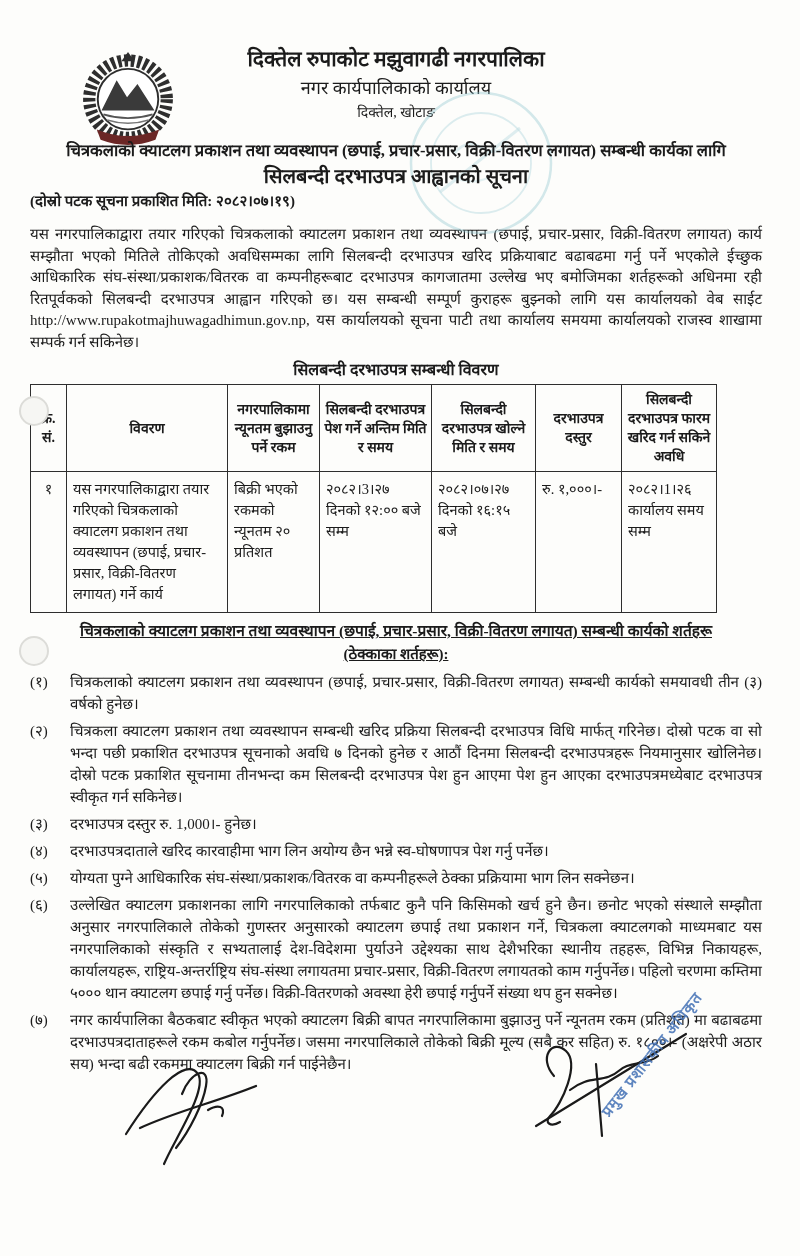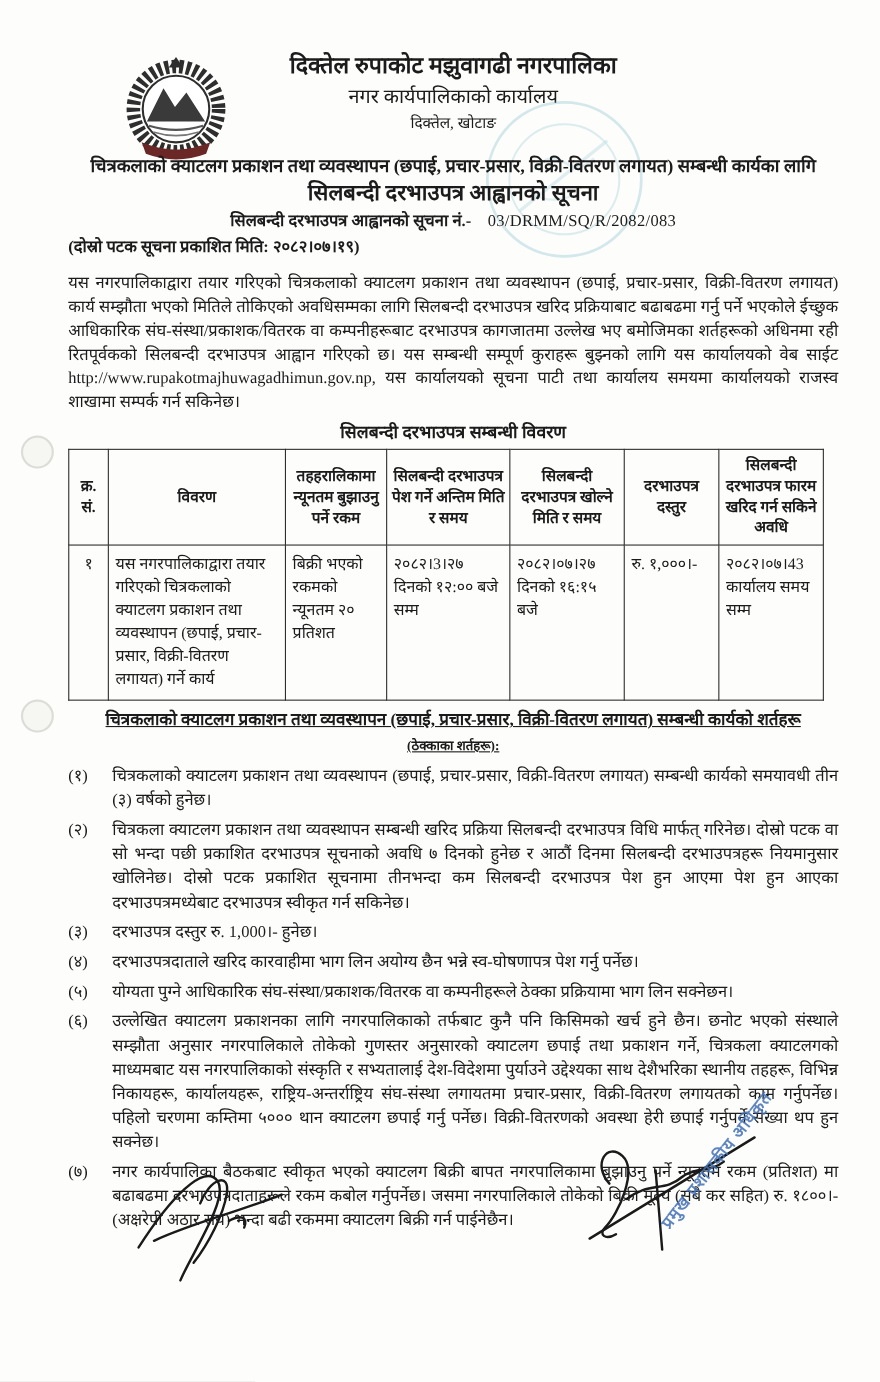--- a/index.html
+++ b/index.html
@@ -1,20 +1,20 @@
 <!DOCTYPE html>
 <html><head>
 <meta charset="utf-8">
 <style>
   html,body{margin:0;padding:0;background:#e8e8e6;}
   .page{
     position:relative;width:800px;height:1256px;margin:0 auto;
     background:#fdfdfb;color:#1b1b1b;overflow:hidden;
     font-family:"Liberation Serif","DejaVu Serif",serif;
-    box-sizing:border-box;padding:44px 38px 0 62px;
+    box-sizing:border-box;padding:44px 38px 0 30px;
   }
   .hole{position:absolute;width:26px;height:26px;border-radius:50%;
     border:2px solid #dcdcd8;background:#f6f6f3;}
   .hole1{left:19px;top:396px;} .hole2{left:19px;top:636px;}
 
   
   .hdr{position:relative;text-align:center;}
   .logo{position:absolute;left:40px;top:6px;width:116px;height:104px;}
   .seal{position:absolute;left:372px;top:40px;width:158px;height:158px;opacity:.55;pointer-events:none;}
   .muni{font-size:21px;font-weight:bold;line-height:30px;}
@@ -35,21 +35,21 @@
   
   .tbl-title{text-align:center;font-size:16px;font-weight:bold;line-height:22px;margin-top:6px;}
   table{border-collapse:collapse;table-layout:fixed;width:686px;margin-top:3px;}
   th,td{border:1.6px solid #2e2e2e;}
   th{font-size:14px;font-weight:bold;line-height:19px;text-align:center;vertical-align:middle;padding:5px 3px;height:74px;}
   td{font-size:14.5px;line-height:21px;vertical-align:top;text-align:left;padding:7px 6px;height:116px;}
   td.ctr{text-align:center;}
 
   
   .cond-h{margin-top:6px;text-align:center;font-size:15.5px;font-weight:bold;line-height:24px;text-decoration:underline;}
-  .cond-sh{text-align:center;font-size:12px;font-weight:bold;line-height:23px;text-decoration:underline;}
+  .cond-sh{text-align:center;font-size:15px;font-weight:bold;line-height:23px;text-decoration:underline;}
   .cond-list{margin-top:5px;}
   .cond-item{display:flex;gap:7px;margin-bottom:5px;}
   .cond-num{flex:0 0 33px;font-size:15px;line-height:22px;}
   .cond-text{flex:1;font-size:15px;line-height:22px;text-align:justify;}
 
   
   .sig{position:absolute;pointer-events:none;}
   .sig-left{left:112px;top:1032px;width:200px;height:140px;}
   .sig-right{left:518px;top:1018px;width:195px;height:125px;}
   .stamp-text{
@@ -83,60 +83,55 @@
       <path d="M52,70 q12,-16 28,-6 q14,9 26,-4" stroke="#8ec4cf" stroke-width="2.5" opacity=".5" fill="none"></path>
       <path d="M50,92 q16,10 36,2" stroke="#8ec4cf" stroke-width="2" opacity=".45" fill="none"></path>
     </svg>
     <div class="muni">दिक्तेल रुपाकोट मझुवागढी नगरपालिका</div>
     <div class="office">नगर कार्यपालिकाको कार्यालय</div>
     <div class="loc">दिक्तेल, खोटाङ</div>
   </div>
 
   <div class="t1">चित्रकलाको क्याटलग प्रकाशन तथा व्यवस्थापन (छपाई, प्रचार-प्रसार, विक्री-वितरण लगायत) सम्बन्धी कार्यका लागि</div>
   <div class="t2">सिलबन्दी दरभाउपत्र आह्वानको सूचना</div>
-  <div class="nline">
-    <span class="lbl">सिलबन्दी दरभाउपत्र आह्वानको सूचना नं.-</span>
-    <span>&nbsp;&nbsp;</span>
-    <span class="num">03/DRMM/SQ/R/2082/083</span>
-  </div>
   <div class="pub">(दोस्रो पटक सूचना प्रकाशित मिति: २०८२।०७।१९)</div>
 
   <div class="intro">यस नगरपालिकाद्वारा तयार गरिएको चित्रकलाको क्याटलग प्रकाशन तथा व्यवस्थापन (छपाई, प्रचार-प्रसार, विक्री-वितरण लगायत) कार्य सम्झौता भएको मितिले तोकिएको अवधिसम्मका लागि सिलबन्दी दरभाउपत्र खरिद प्रक्रियाबाट बढाबढमा गर्नु पर्ने भएकोले ईच्छुक आधिकारिक संघ-संस्था/प्रकाशक/वितरक वा कम्पनीहरूबाट दरभाउपत्र कागजातमा उल्लेख भए बमोजिमका शर्तहरूको अधिनमा रही रितपूर्वकको सिलबन्दी दरभाउपत्र आह्वान गरिएको छ। यस सम्बन्धी सम्पूर्ण कुराहरू बुझ्नको लागि यस कार्यालयको वेब साईट http://www.rupakotmajhuwagadhimun.gov.np, यस कार्यालयको सूचना पाटी तथा कार्यालय समयमा कार्यालयको राजस्व शाखामा सम्पर्क गर्न सकिनेछ।</div>
 
   <div class="tbl-title">सिलबन्दी दरभाउपत्र सम्बन्धी विवरण</div>
   <table>
     <colgroup>
       <col style="width:36px">
         <col style="width:161px">
         <col style="width:92px">
       <col style="width:112px">
         <col style="width:104px">
         <col style="width:86px">
         <col style="width:95px">
     </colgroup>
     <thead>
       <tr>
         <th>क्र. सं.</th>
         <th>विवरण</th>
-        <th>तहहरालिकामा न्यूनतम बुझाउनु पर्ने रकम</th>
+        <th>नगरपालिकामा न्यूनतम बुझाउनु पर्ने रकम</th>
         <th>सिलबन्दी दरभाउपत्र पेश गर्ने अन्तिम मिति र समय</th>
         <th>सिलबन्दी दरभाउपत्र खोल्ने मिति र समय</th>
         <th>दरभाउपत्र दस्तुर</th>
         <th>सिलबन्दी दरभाउपत्र फारम खरिद गर्न सकिने अवधि</th>
       </tr>
     </thead>
     <tbody>
       <tr>
         <td class="ctr">१</td>
         <td>यस नगरपालिकाद्वारा तयार गरिएको चित्रकलाको क्याटलग प्रकाशन तथा व्यवस्थापन (छपाई, प्रचार-प्रसार, विक्री-वितरण लगायत) गर्ने कार्य</td>
         <td>बिक्री भएको रकमको न्यूनतम २० प्रतिशत</td>
         <td>२०८२।3।२७ दिनको १२:०० बजे सम्म</td>
         <td>२०८२।०७।२७ दिनको १६:१५ बजे</td>
         <td>रु. १,०००।-</td>
-        <td>२०८२।०७।43 कार्यालय समय सम्म</td>
+        <td>२०८२।1।२६ कार्यालय समय सम्म</td>
       </tr>
     </tbody>
   </table>
 
   <div class="cond-h">चित्रकलाको क्याटलग प्रकाशन तथा व्यवस्थापन (छपाई, प्रचार-प्रसार, विक्री-वितरण लगायत) सम्बन्धी कार्यको शर्तहरू</div>
   <div class="cond-sh">(ठेक्काका शर्तहरू):</div>
 
   <div class="cond-list">
     <div class="cond-item">
       <span class="cond-num">(१)</span>

